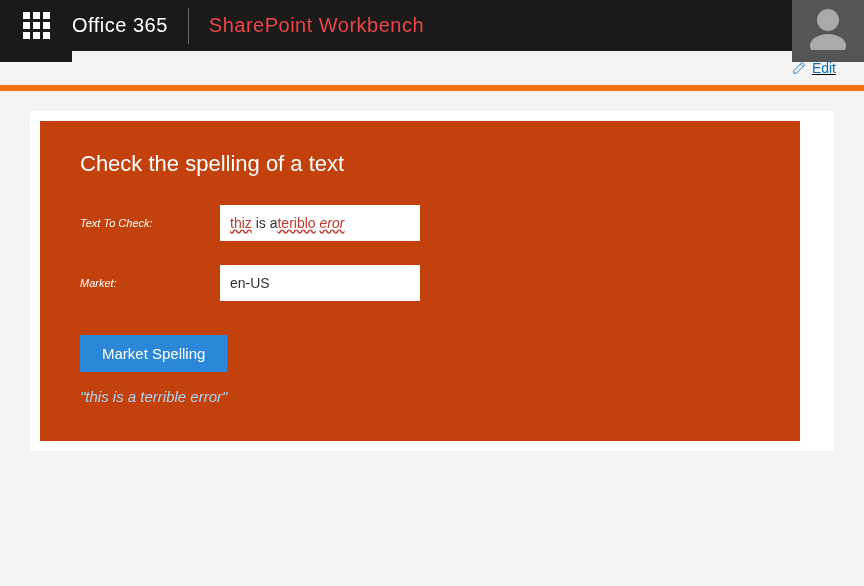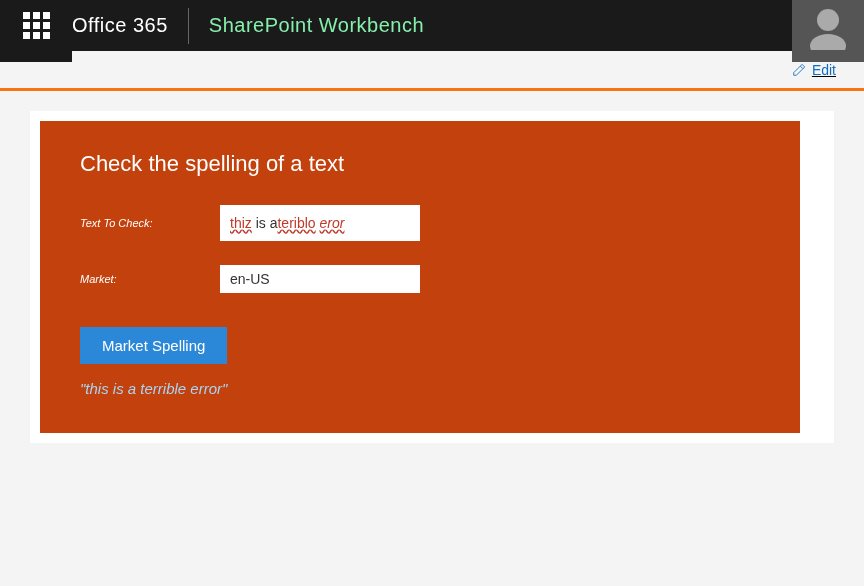--- a/index.html
+++ b/index.html
@@ -42,21 +42,21 @@
       flex-shrink: 0;
     }
     .header-separator {
       width: 1px;
       height: 36px;
       background: #666;
       margin: 0 20px;
       flex-shrink: 0;
     }
     .header-title-sp {
-      color: #86efac;
+      color: #ef4444;
       font-size: 20px;
       font-weight: 300;
       letter-spacing: 0.5px;
       flex: 1;
     }
     .header-avatar {
       width: 72px;
       height: 72px;
       display: flex;
       align-items: center;
@@ -71,21 +71,21 @@
     }
 
     
     .toolbar {
       display: flex;
       align-items: center;
       justify-content: flex-end;
       background: #f4f4f4;
       height: 40px;
       padding: 0 20px;
-      border-bottom: 3px solid #f97316;
+      border-bottom: 6px solid #f97316;
       text-decoration: underline;
     }
     .toolbar-edit-btn {
       display: flex;
       align-items: center;
       gap: 6px;
       color: #106ebe;
       font-size: 14px;
       cursor: pointer;
       background: none;
@@ -129,21 +129,21 @@
       flex-shrink: 0;
       font-style: italic;
     }
     .form-input {
       background: white;
       border: none;
       outline: none;
       padding: 6px 10px;
       font-size: 14px;
       width: 200px;
-      height: 28px;
+      height: 36px;
       color: #333;
     }
     
     .spell-text-display {
       background: white;
       border: none;
       padding: 6px 10px;
       font-size: 14px;
       width: 200px;
       height: 36px;

